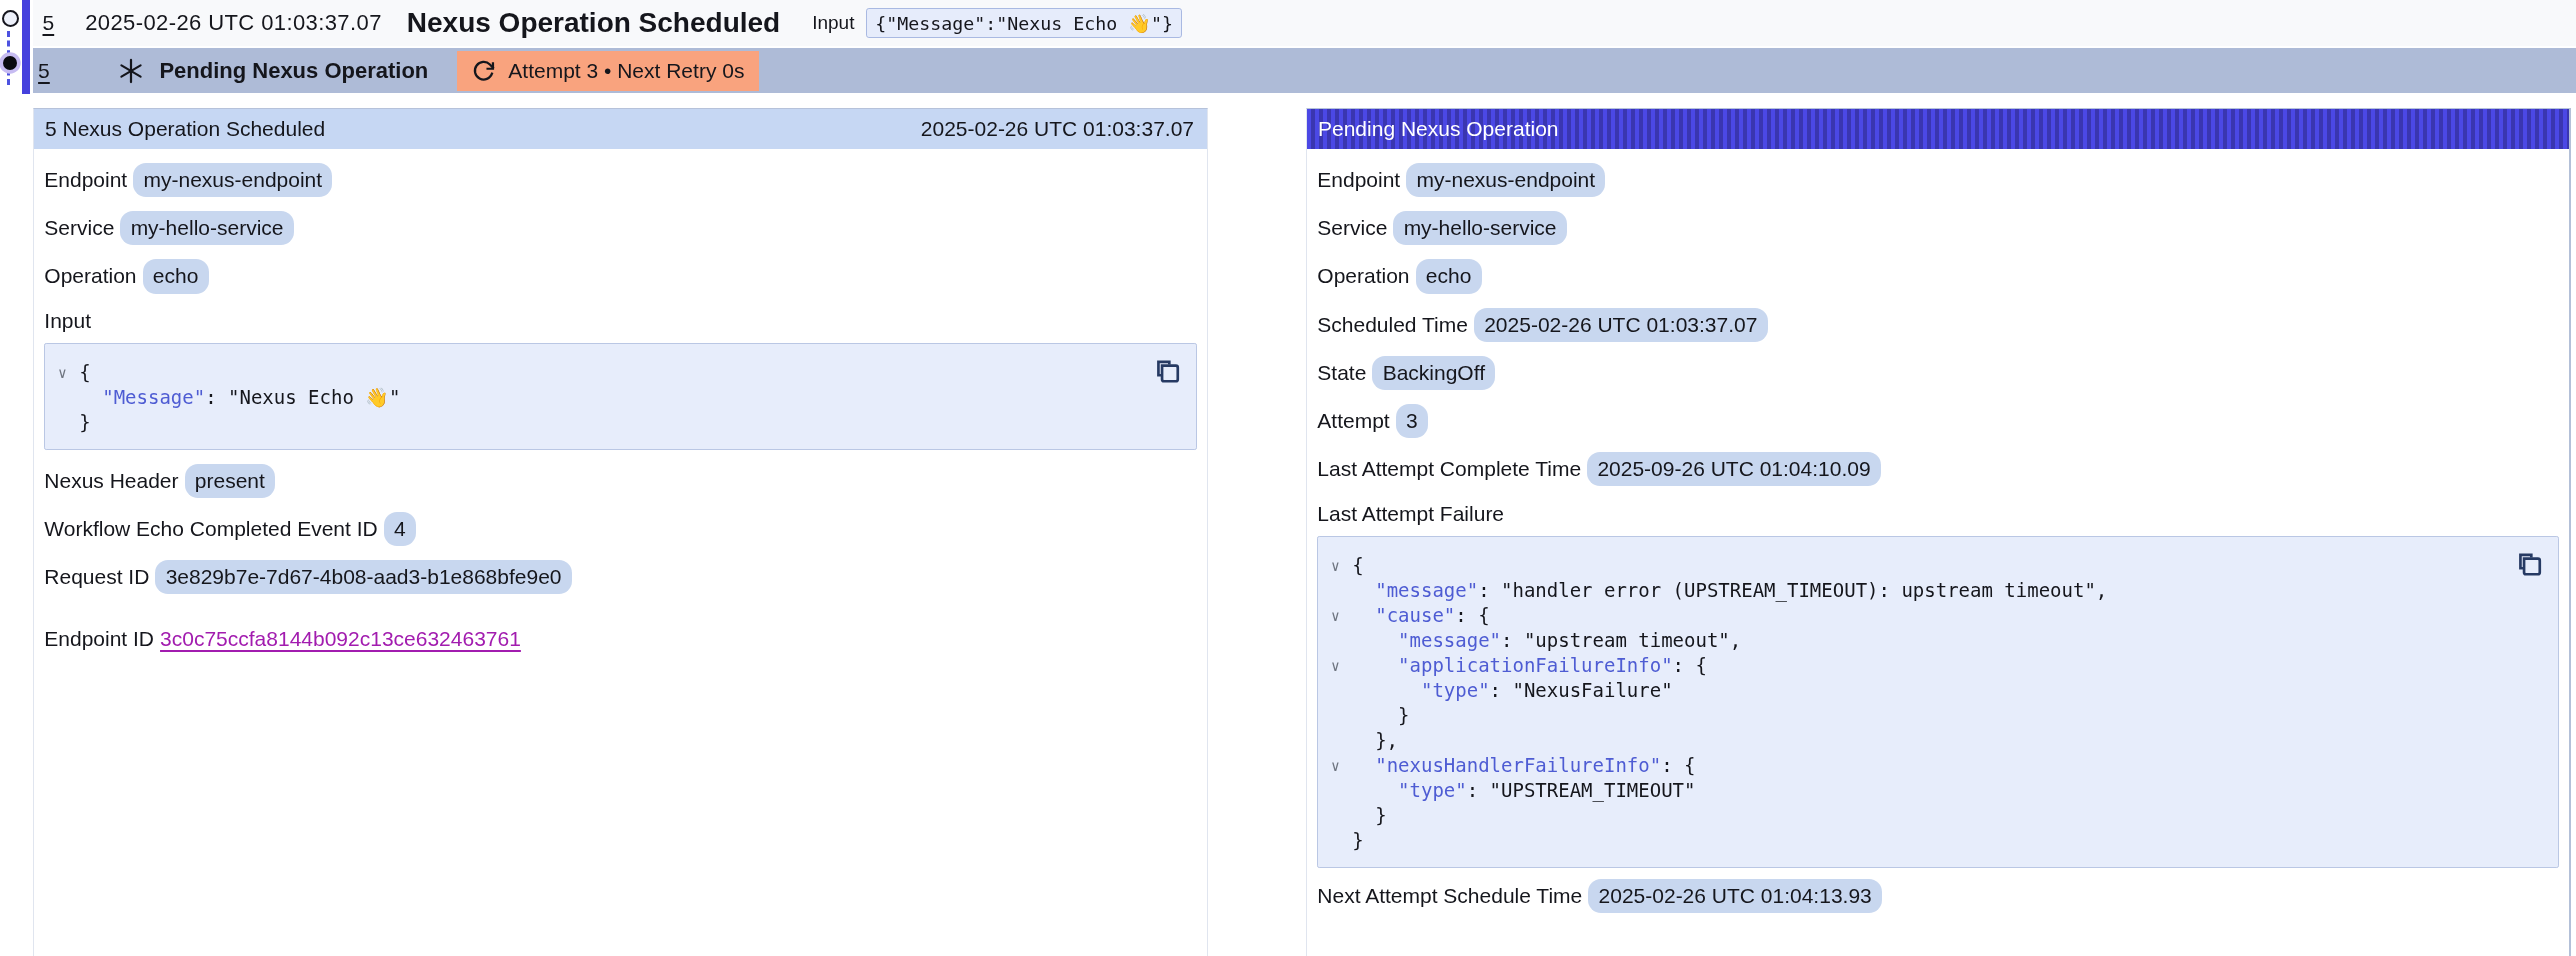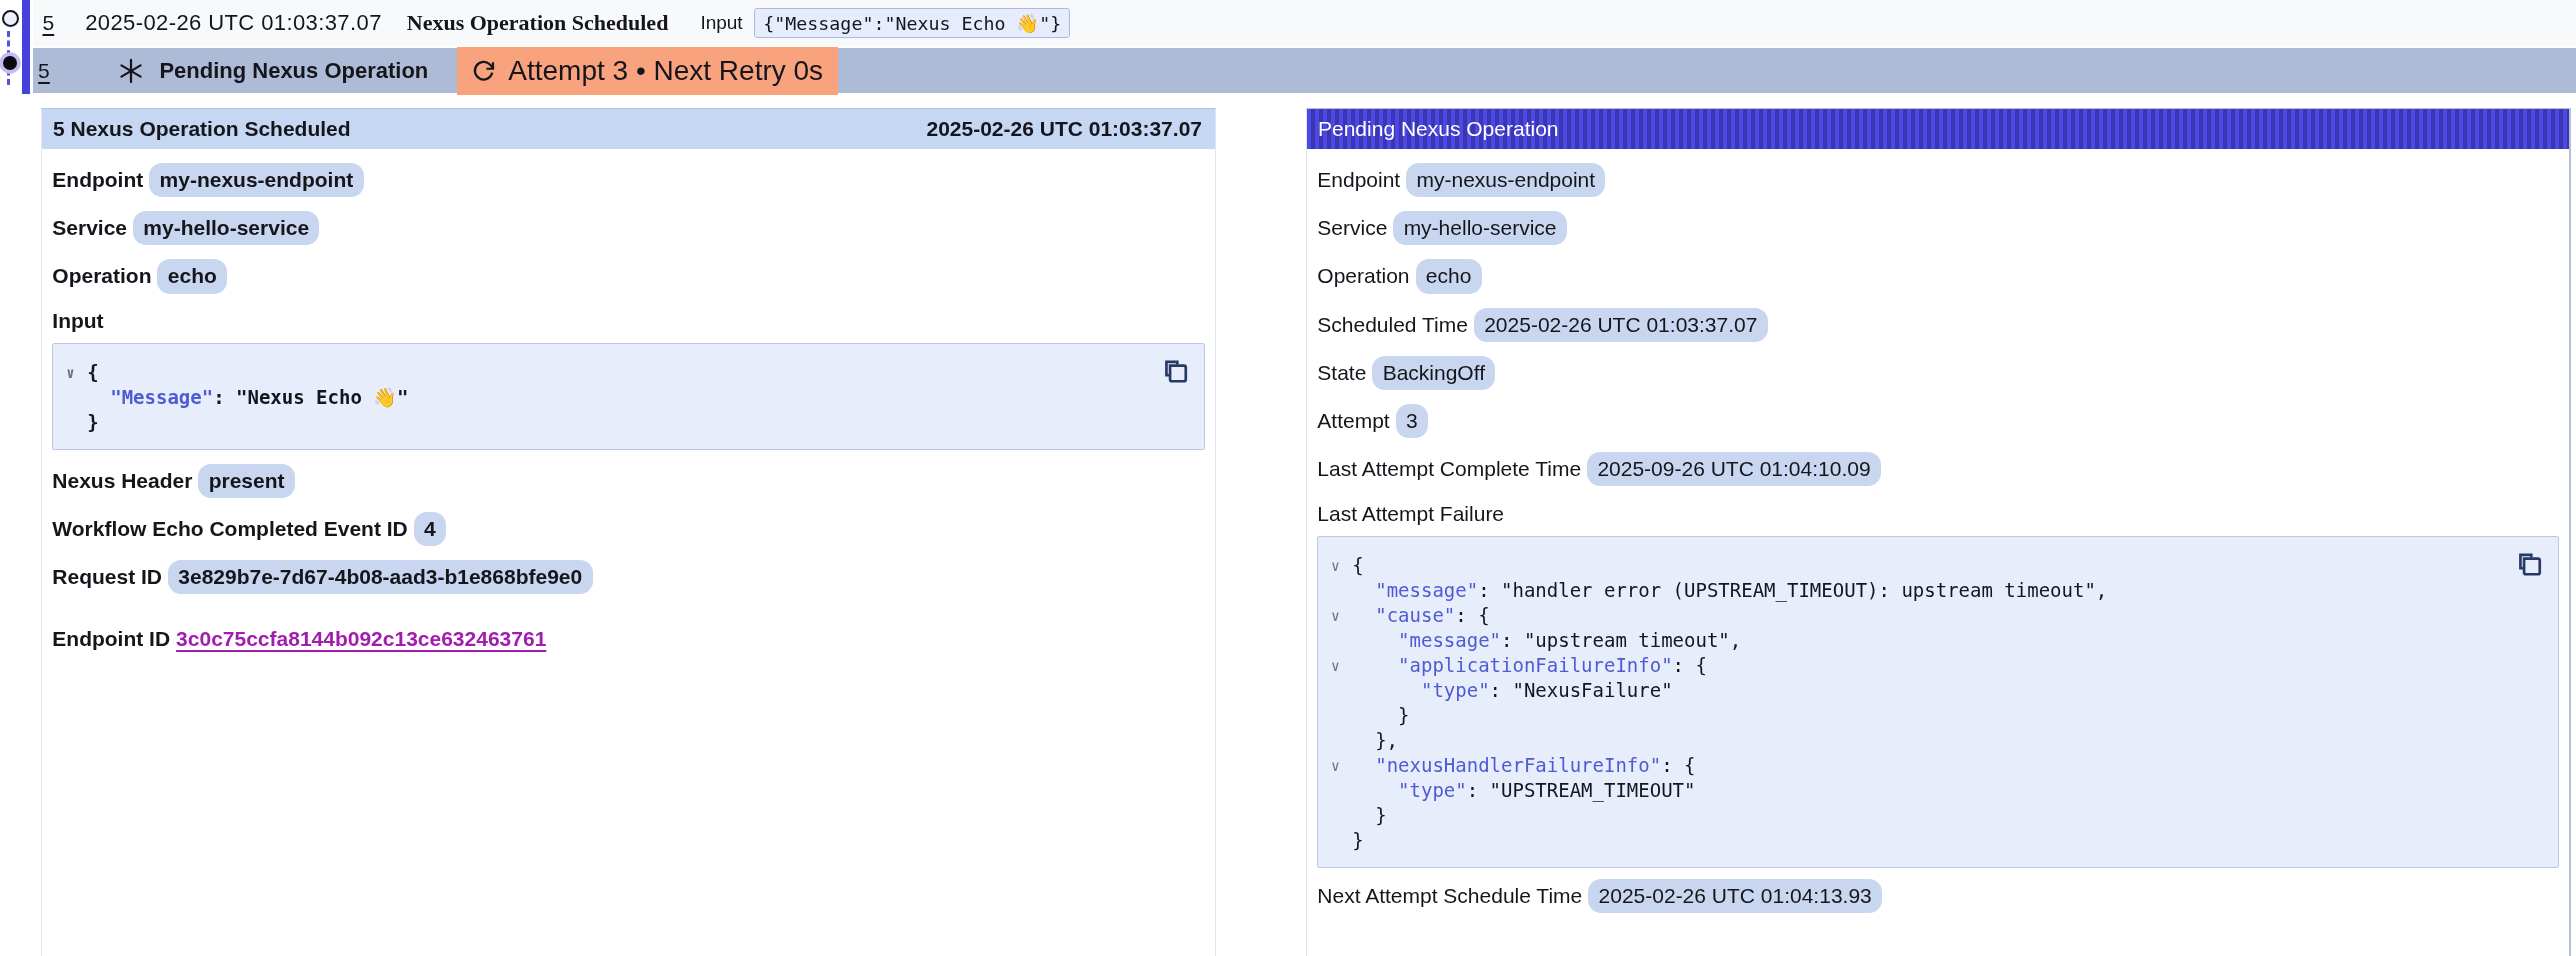--- a/index.html
+++ b/index.html
@@ -12,34 +12,34 @@
   .tl-open  { position:absolute; left:1.5px;  top:9.5px; width:17px; height:17px; border:2.2px solid #16161e; border-radius:50%; background:#eef1fb; }
   .tl-dash  { position:absolute; left:7.3px; top:31px; height:54px; width:0; border-left:3.7px dashed #4d52e0; }
   .tl-fill  { position:absolute; left:2.9px;  top:56px; width:14px; height:14px; background:#0a0a10; border-radius:50%; box-shadow:0 0 0 3.7px #c7bcf2; }
 
   
   .row1 { position:absolute; left:33px; top:0; right:0; height:46px; background:#f8f9fb; display:flex; align-items:center; }
   .row2 { position:absolute; left:33px; top:48px; right:0; height:45px; background:#aebbd7; display:flex; align-items:center; }
   .id-link { font-size:21px; text-decoration:underline; text-underline-offset:3.7px; color:#15161c; }
   .row1 .id-link { margin-left:9.5px; }
   .row1 .ts { margin-left:31px; font-size:22px; letter-spacing:0.4px; }
-  .row1 .ttl { margin-left:25px; font-size:22px; font-weight:700;font-family:Liberation Serif, serif; }
+  .row1 .ttl { margin-left:25px; font-size:28px; font-weight:700; }
   .row1 .in-lbl { margin-left:32px; font-size:19px; }
   .preview-chip { margin-left:11.7px; font-family:"DejaVu Sans Mono", monospace; font-size:18.3px;
     background:#e6ecfb; border:1.5px solid #a9b9e2; border-radius:2.9px; padding:3.7px 8px; }
   .row2 .id-link { margin-left:5.1px; }
   .row2 .st-icon { margin-left:67px; width:28px; height:28px; }
   .row2 .ttl { margin-left:14.6px; font-size:22px; font-weight:700; }
   .attempt-badge { margin-left:29px; background:#f9a37e; display:flex; align-items:center; gap:13px;
-    padding:8px 14.6px; font-size:28px; }
+    padding:8px 14.6px; font-size:21px; }
   .attempt-badge svg { width:23.4px; height:23.4px; }
 
   
   .panel { position:absolute; top:108px; height:849px; border:0.7px solid #e0e5ef; border-top:1.5px solid #b6c2da; background:#fff; overflow:hidden; }
-  .panel-left  { left:41px;  width:1175px;font-weight:bold; }
+  .panel-left  { left:33px;  width:1175px; }
   .panel-right { left:1306px; width:1265px; border-right:2.9px solid #b3c0d8; }
   .phead { height:40px; display:flex; align-items:center; justify-content:space-between; padding:0 13px 0 11px; font-size:21px; }
   .phead-left { background:#c6d7f3; }
   .phead-right { background:repeating-linear-gradient(90deg,#4b48e5 0 4.4px,#3a36b0 4.4px 8px); color:#ffffff; }
   .fields { padding:0 10.3px; }
   .frow { display:flex; align-items:center; gap:6px; margin-top:14px; min-height:34px; font-size:21px; }
   .frow.tight { min-height:25px; margin-top:15.4px; }
   .chip { background:#c8d7ef; border-radius:13px; padding:5.1px 10.3px; white-space:nowrap; }
   .ulink { text-decoration:underline; text-underline-offset:4.4px; color:#a21caf; }
 

